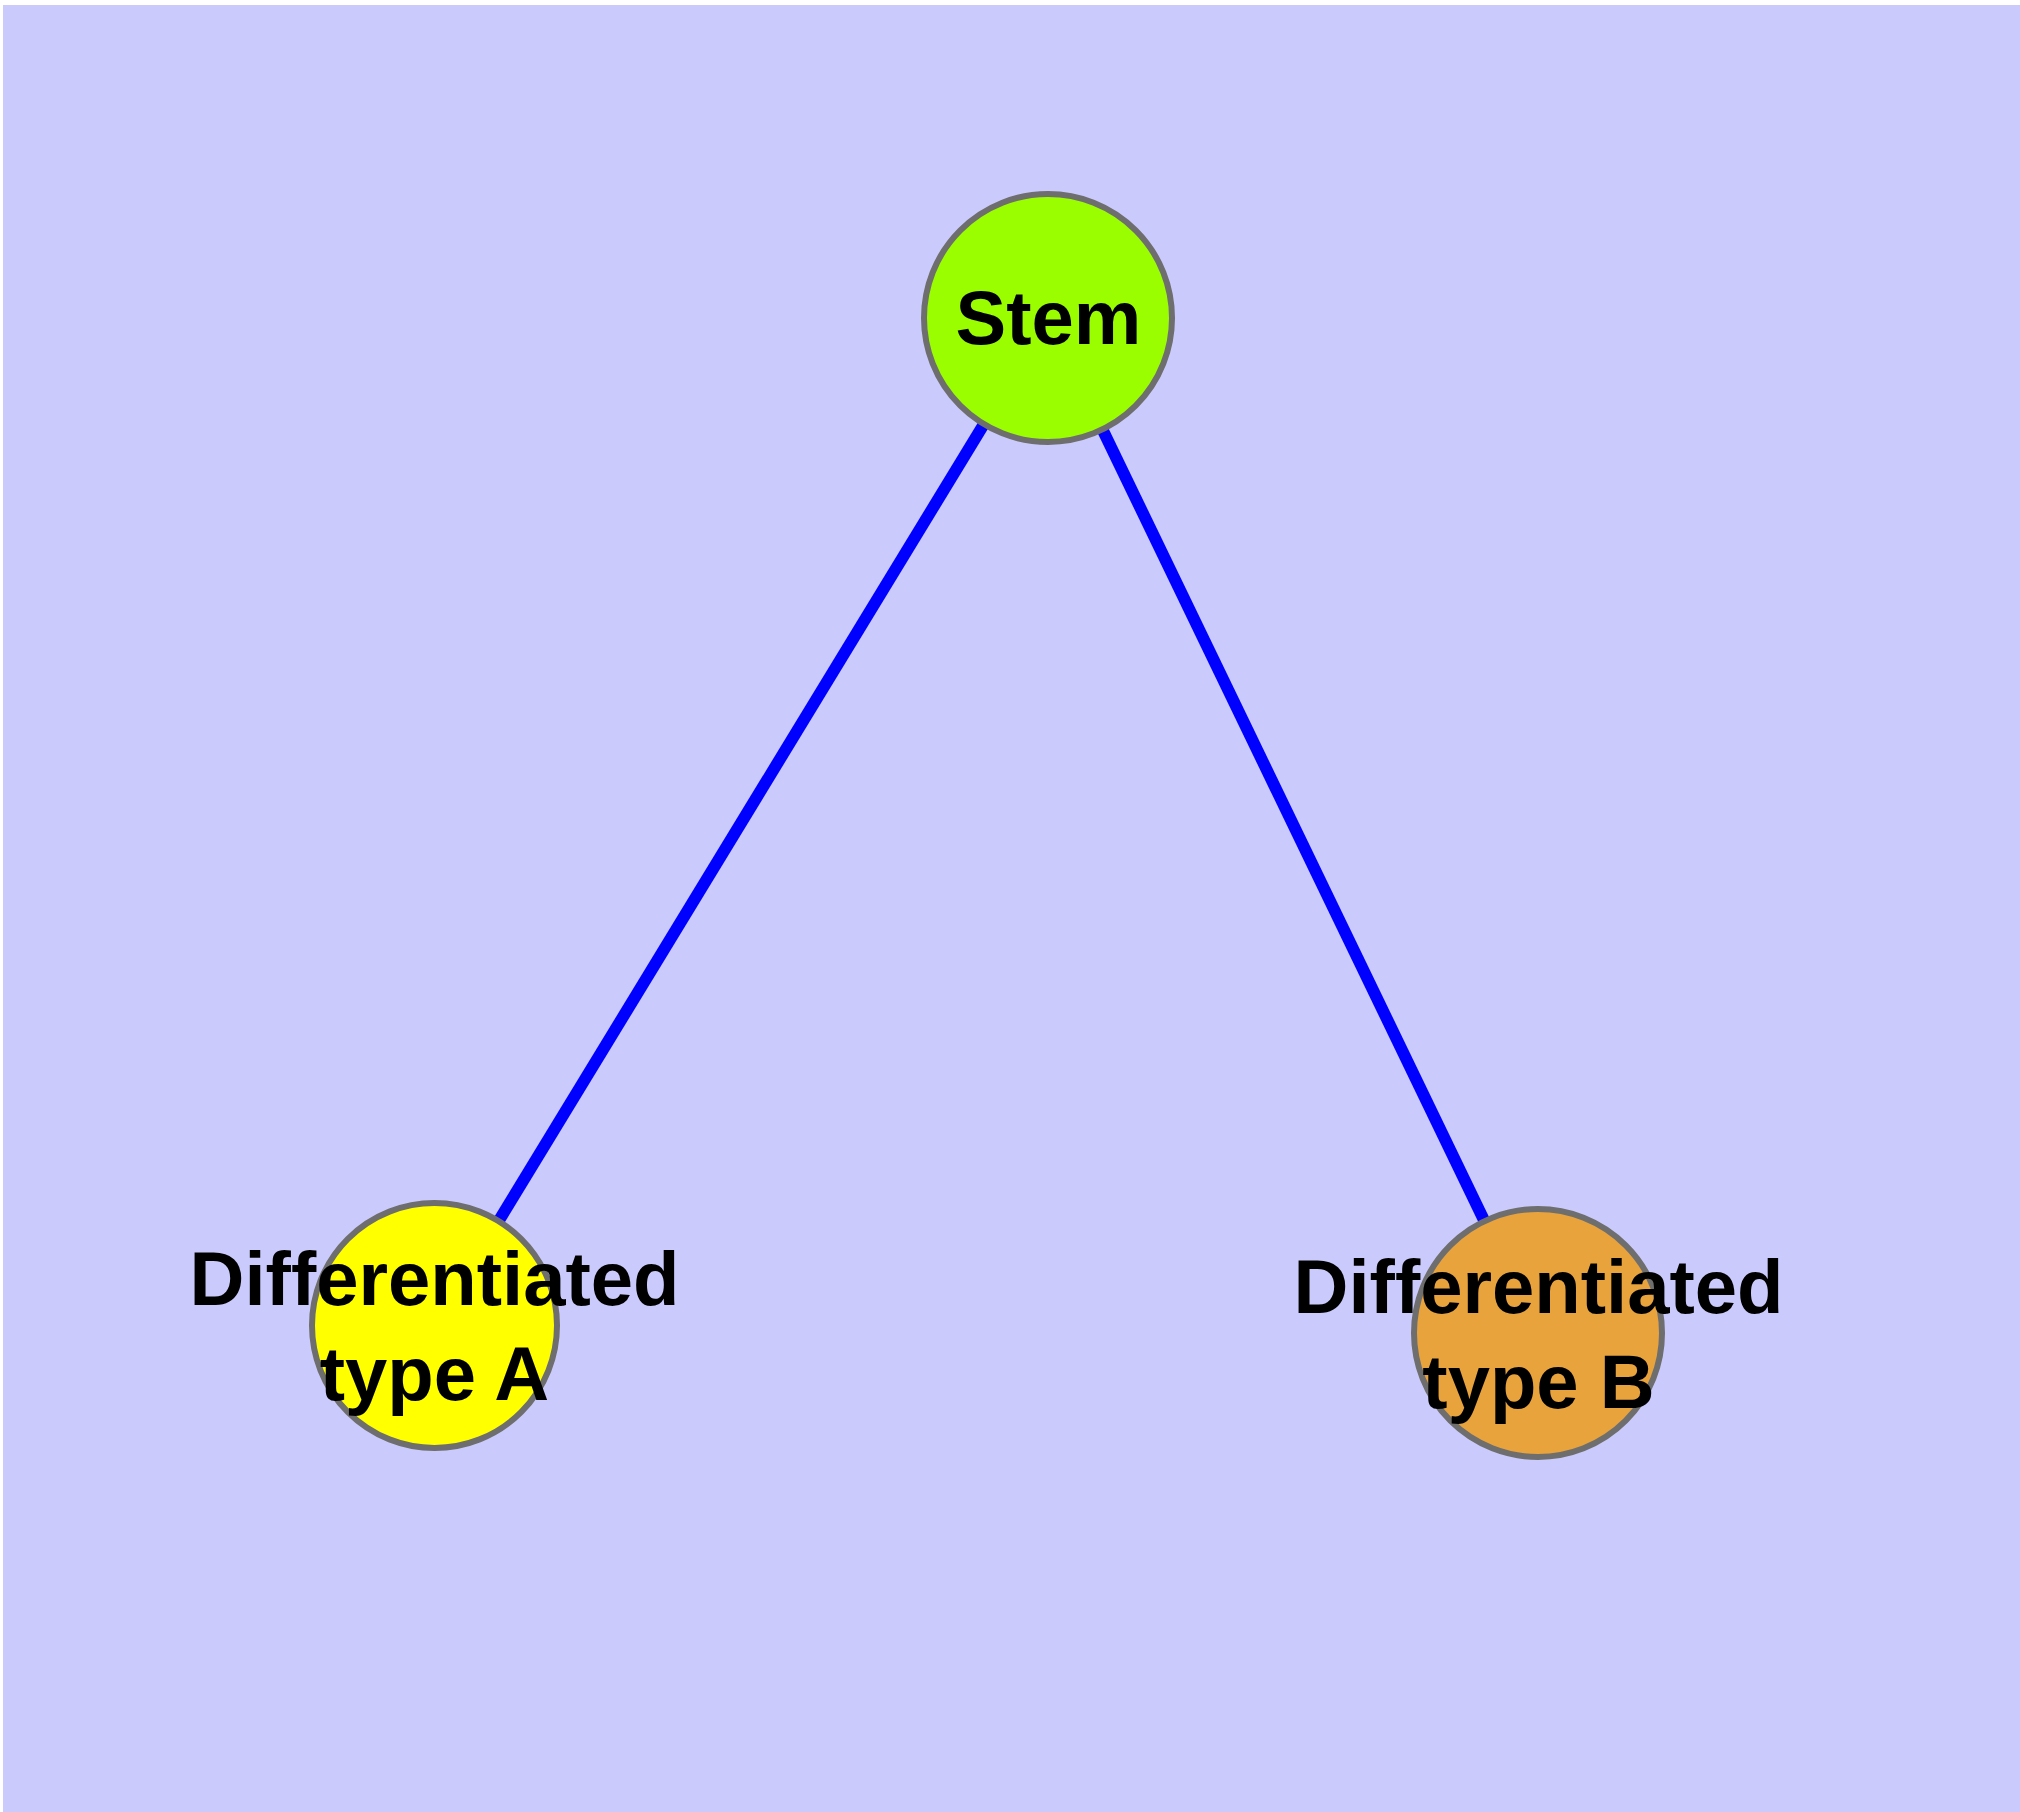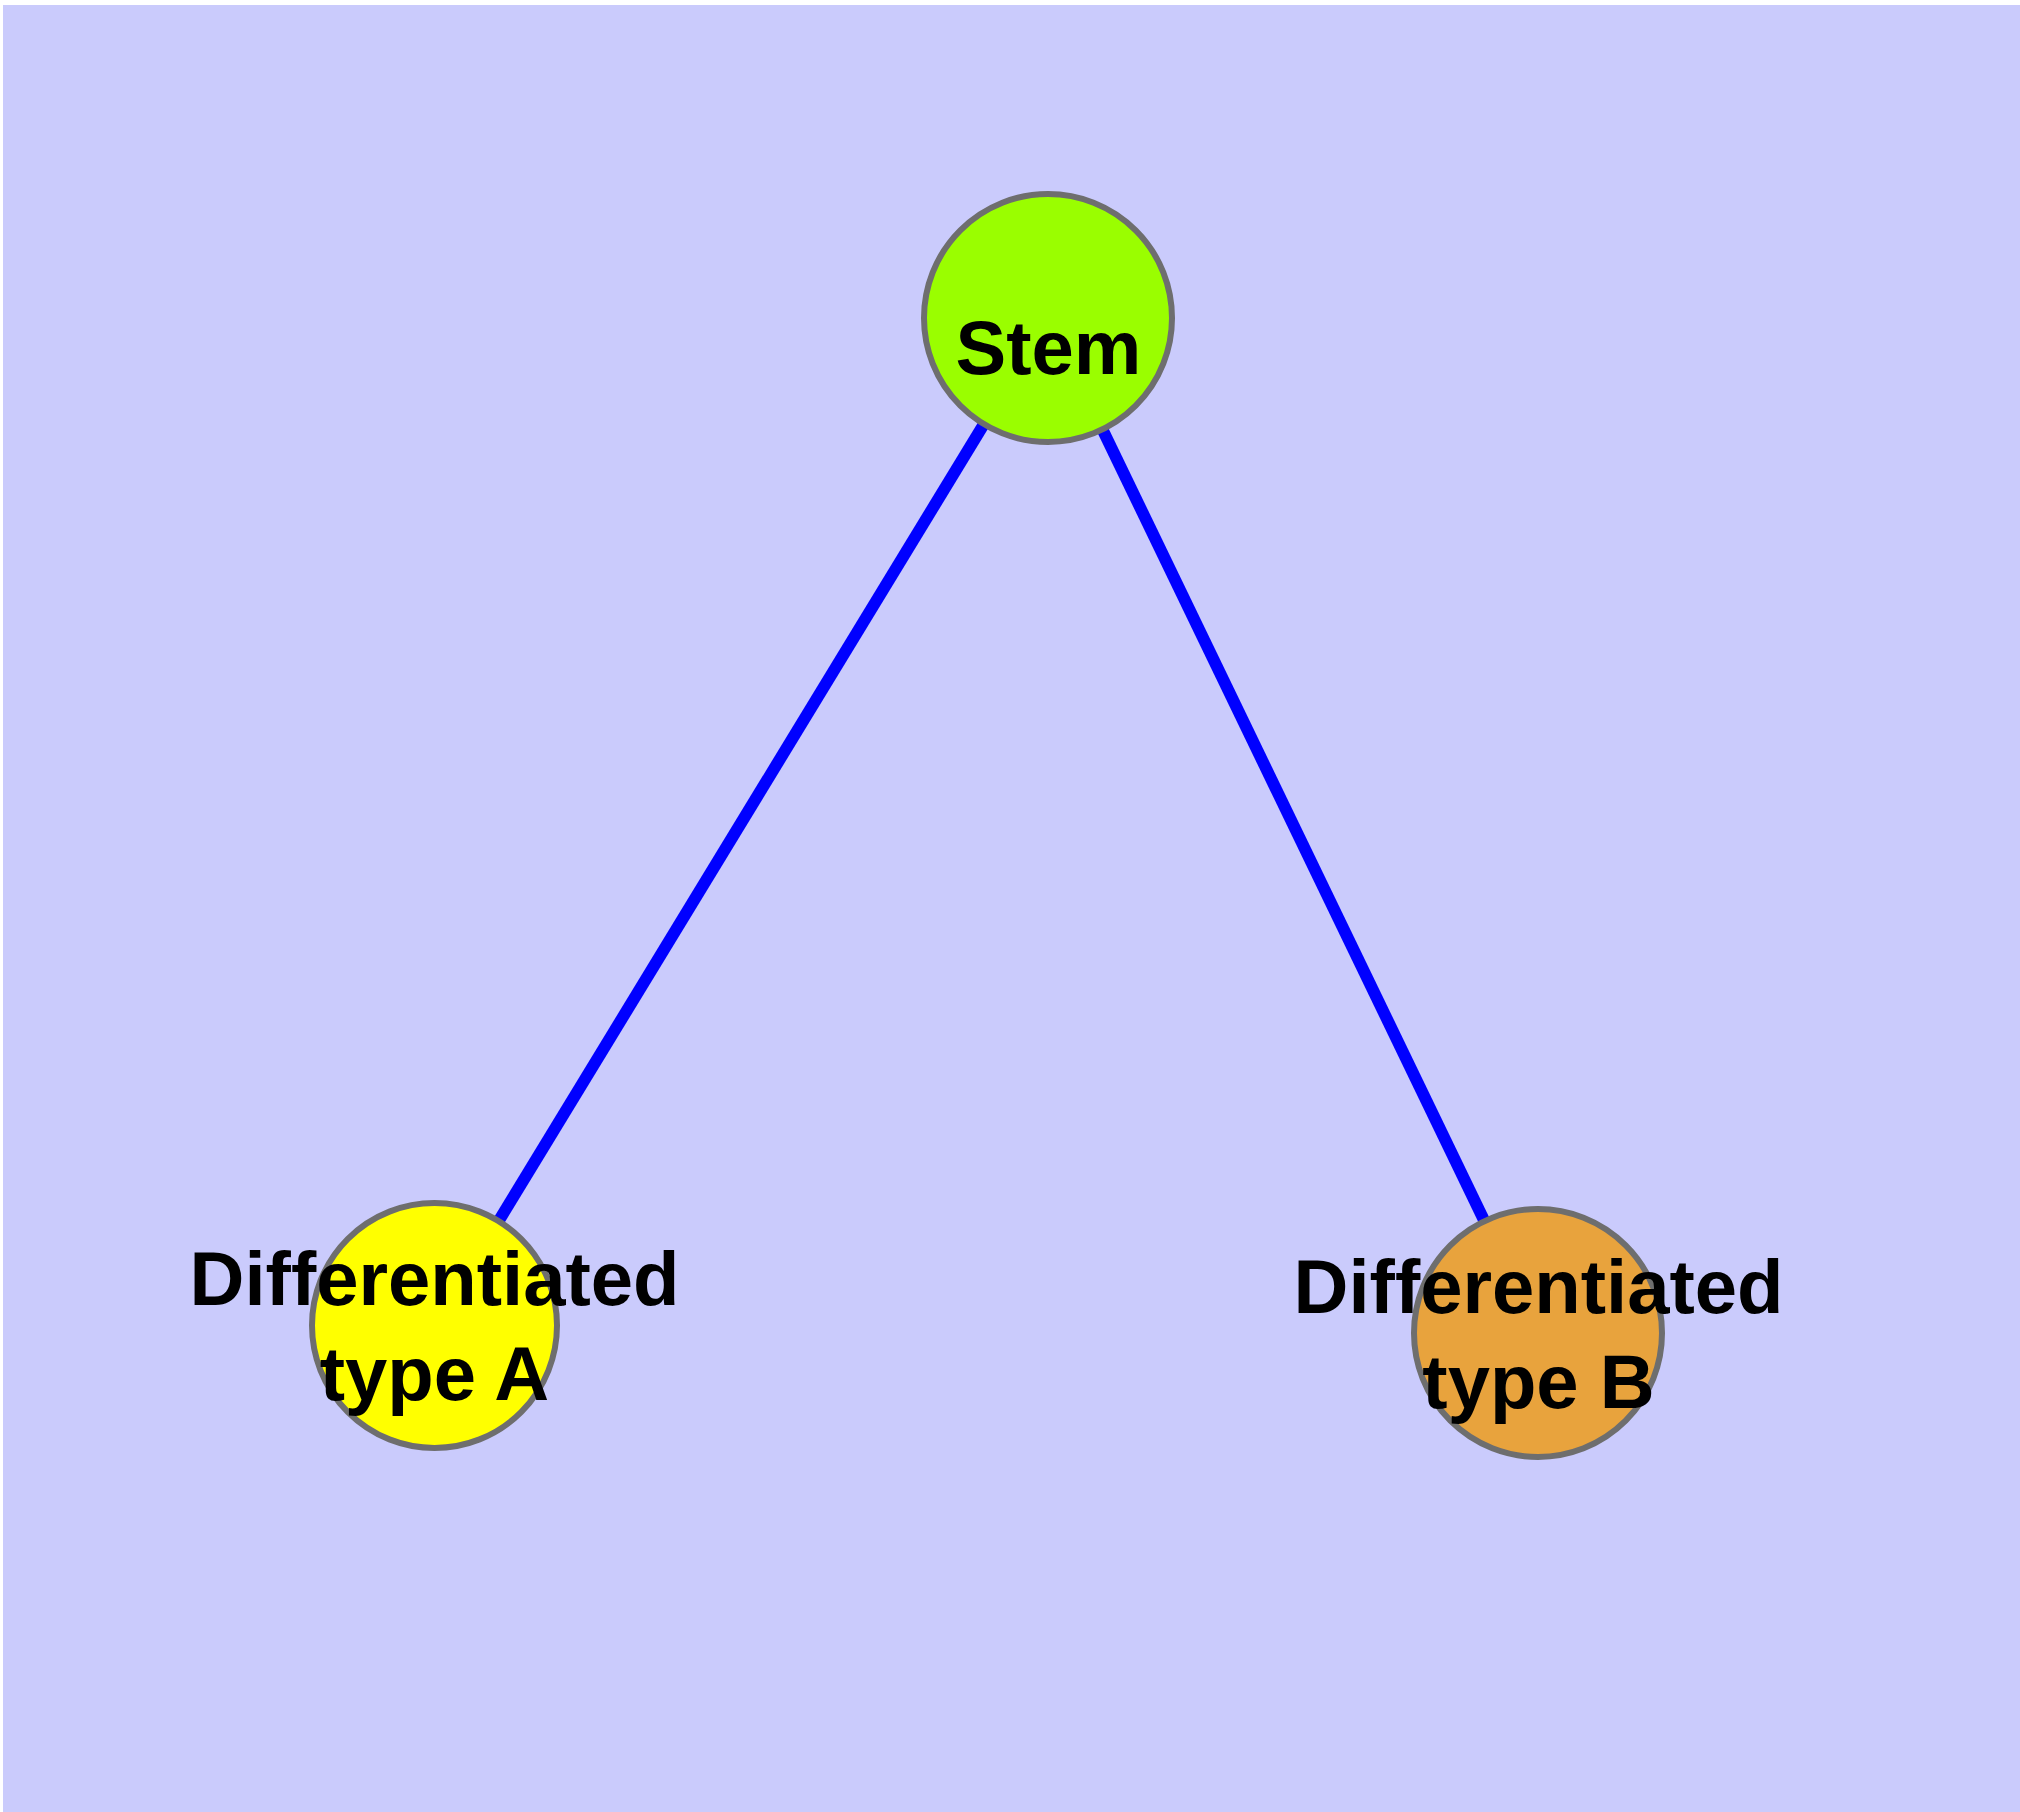--- a/index.html
+++ b/index.html
@@ -72,21 +72,21 @@
     <line x1="1237" y1="375" x2="513" y2="1564" stroke-width="14" style="stroke: rgb(0, 0, 255);"></line>
     <line x1="1237" y1="375" x2="1815" y2="1573" stroke-width="14" style="stroke: rgb(0, 0, 255);"></line>
   </svg>
 
   <div class="node stem" style="background-color: rgb(154, 254, 0); border-color: rgb(110, 110, 110);"></div>
 
   <div class="node type-a" style="background-color: rgb(255, 255, 0); border-color: rgb(110, 110, 110);"></div>
 
   <div class="node type-b" style="background-color: rgb(232, 163, 61); border-color: rgb(110, 110, 110);"></div>
 
-  <div class="node-label label-stem" style="color: rgb(0, 0, 0); margin-top: 30px;">Stem</div>
+  <div class="node-label label-stem" style="color: rgb(0, 0, 0);">Stem</div>
 
   <div class="node-label label-type-a" style="color: rgb(0, 0, 0);">Differentiated
 type A</div>
 
   <div class="node-label label-type-b" style="color: rgb(0, 0, 0);">Differentiated
 type B</div>
 
 </div>
 
 

